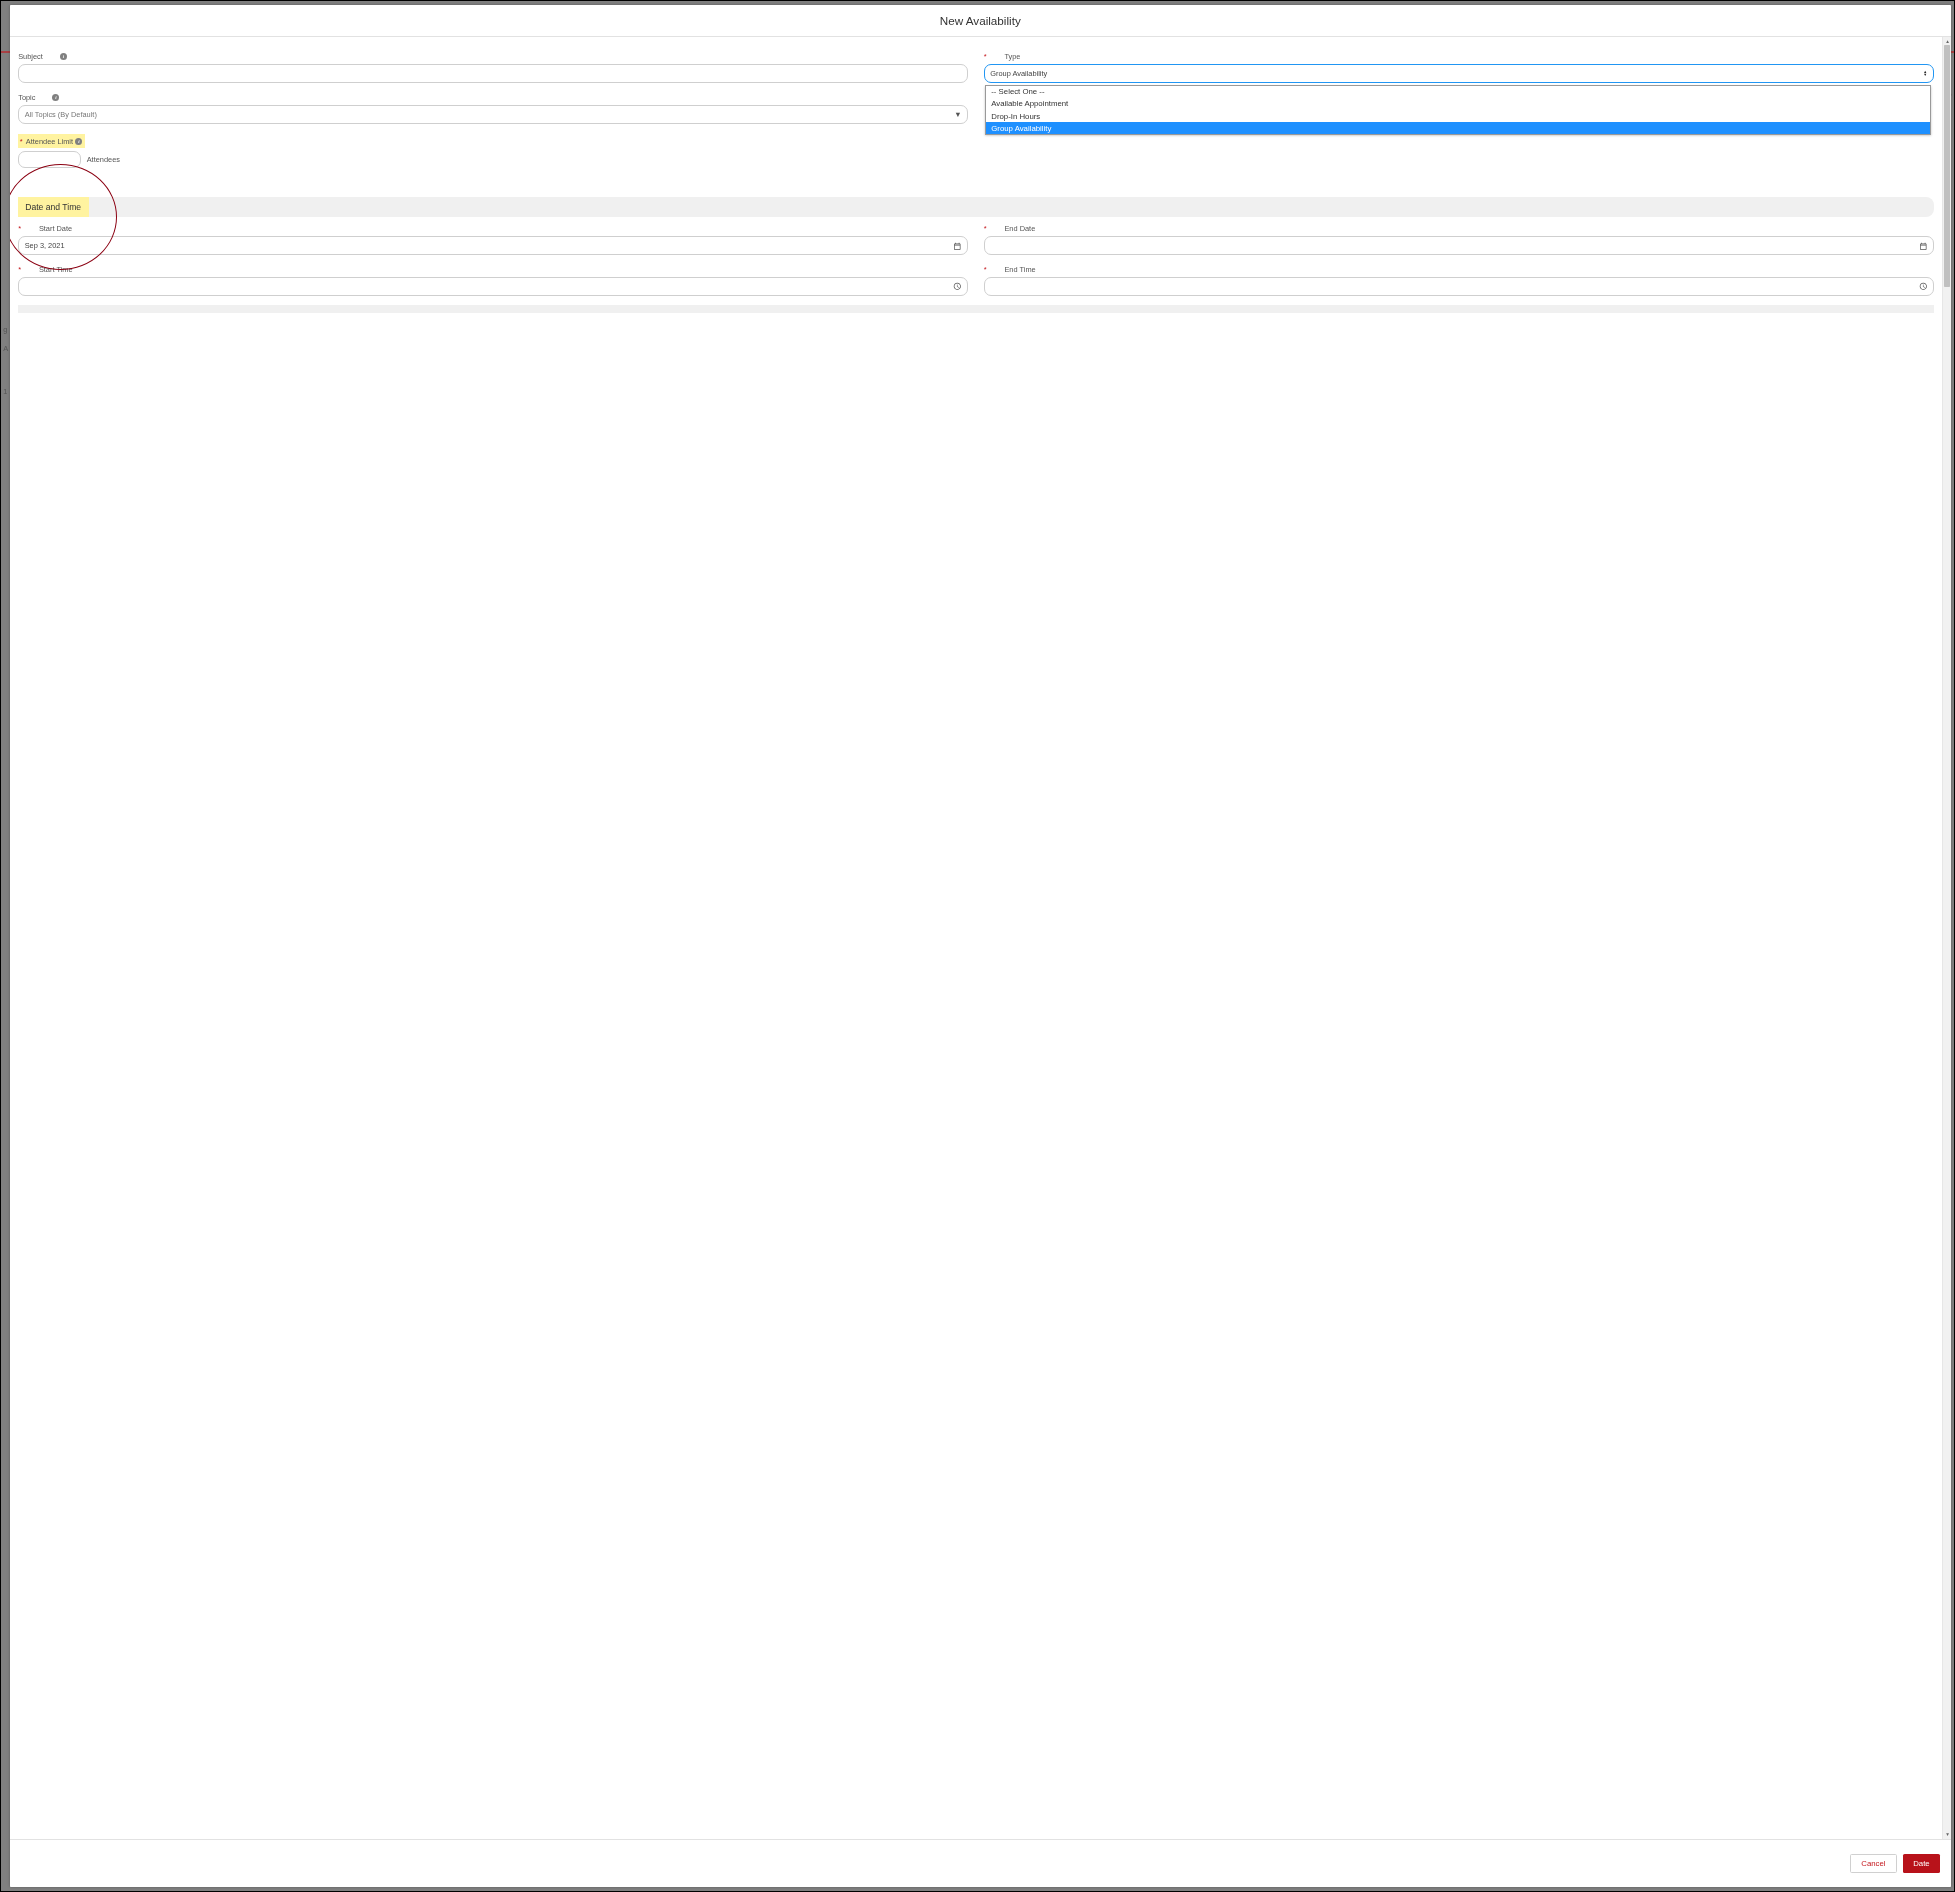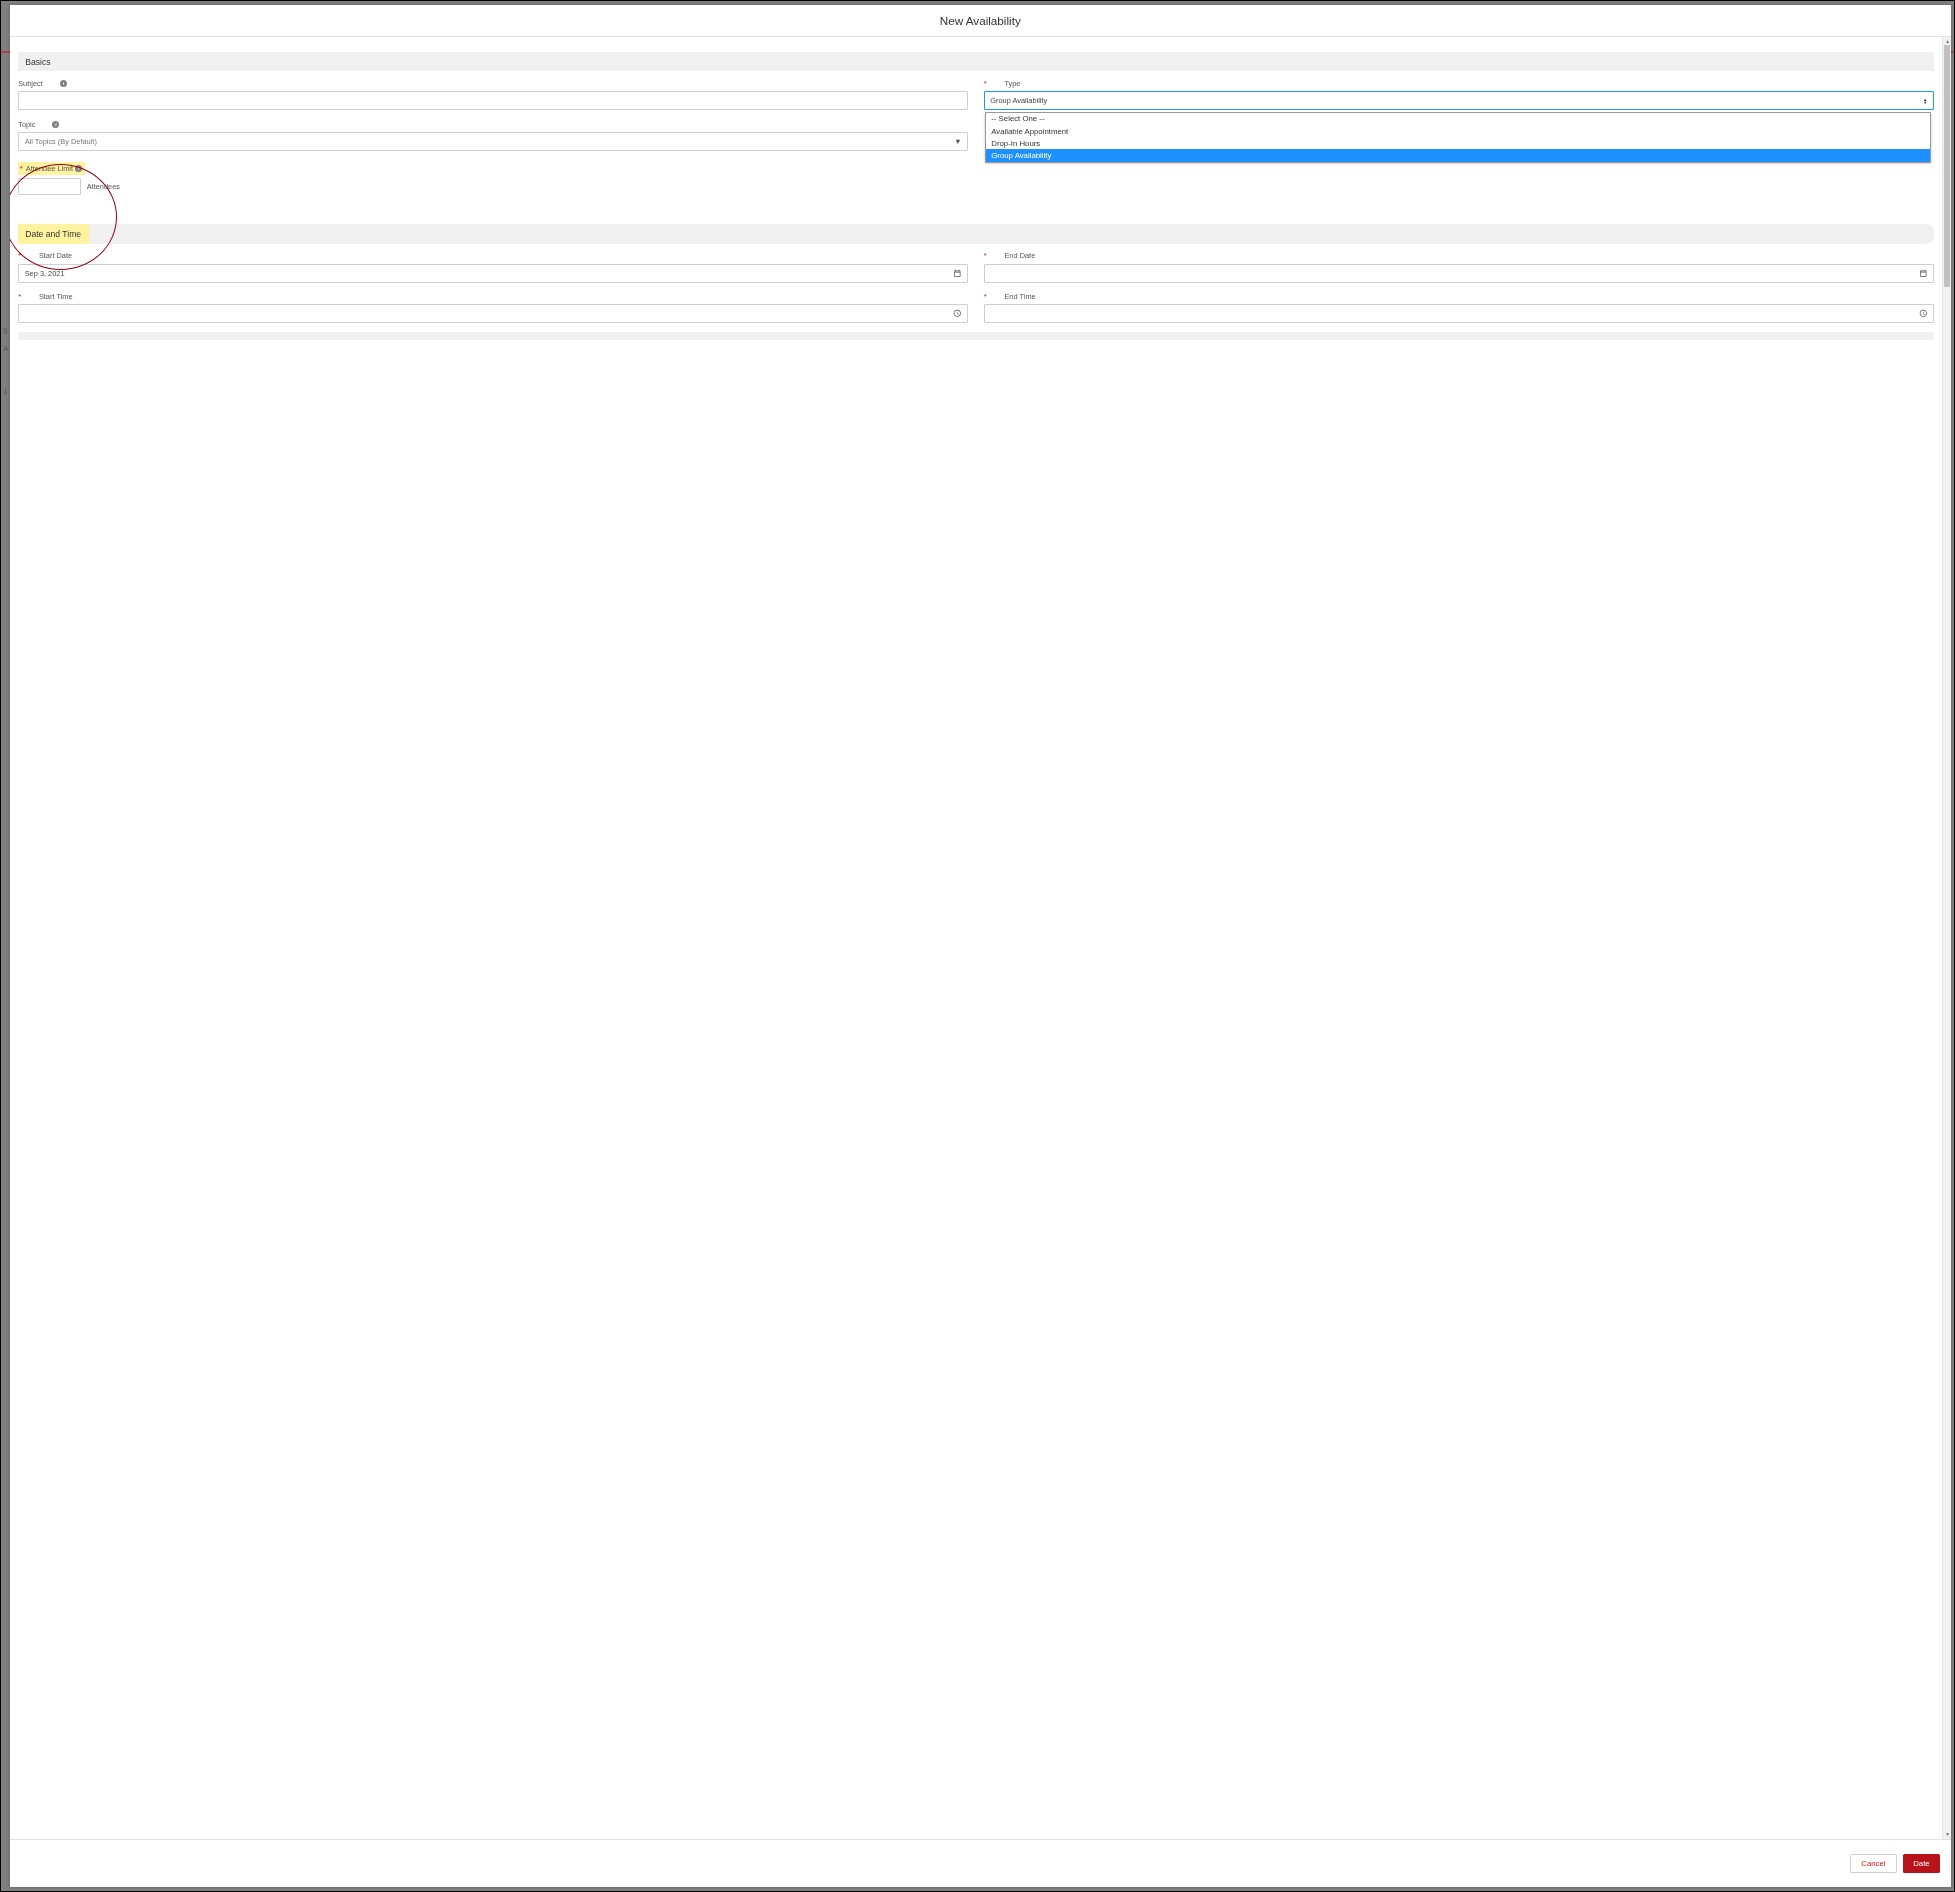--- a/index.html
+++ b/index.html
@@ -71,21 +71,21 @@
   .req { color:#c4161c; margin-right:0.8px; }
   .info-icon {
     display:inline-flex; width:7px; height:7px;
     border-radius:50%; background:#808080; color:#fff;
     font-size:4.7px; font-weight:bold; font-style:italic;
     align-items:center; justify-content:center;
     font-family: Georgia, serif;
   }
   .text-input, .select-box, .date-input {
     width:100%; height:19px;
-    border:0.4px solid #cfcfcf; border-radius:1px;
+    border:0.4px solid #cfcfcf; border-radius:7px;
     font-size:7.4px; padding:0 5.5px; color:#444;
     background:#fff;
     display:flex; align-items:center; justify-content:space-between;
   }
   .text-input.small { width:63px; height:17px; }
   .select-box.focused {
     border:0.8px solid #2196f3;
   }
   .dropdown-caret {
     color:#555;
@@ -155,23 +155,20 @@
 
   <div class="modal">
 
     <div class="modal-header">
       <span>New Availability</span>
     </div>
 
     <div class="modal-body-wrap">
       <div class="modal-body">
 
-        <div class="section-header">
-          <span>Basics</span>
-        </div>
 
         <div class="two-col" style="margin-bottom:10.2px;">
           <div class="col">
             <div class="field-label">
               <span>Subject</span>
               <span class="info-icon">i</span>
             </div>
             <input class="text-input" value="" style="">
           </div>
           <div class="col" style="position:relative;">

